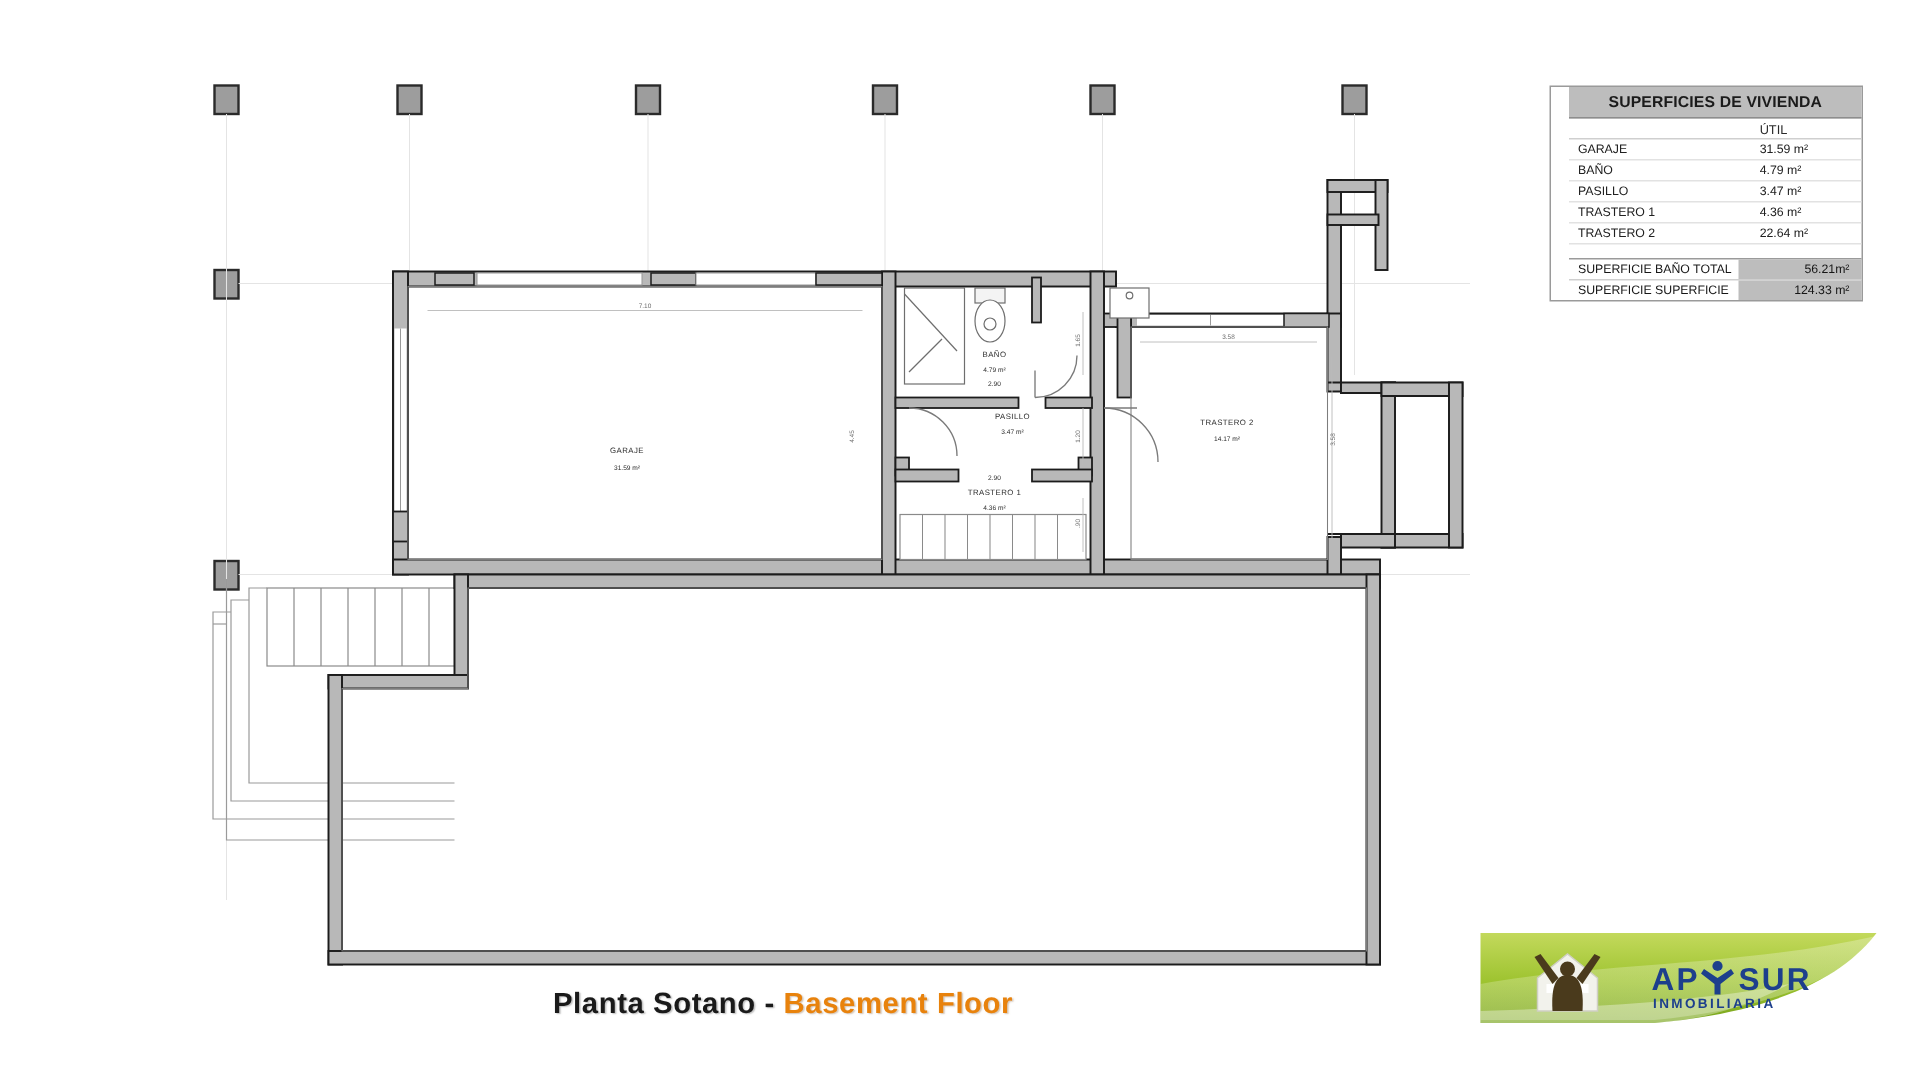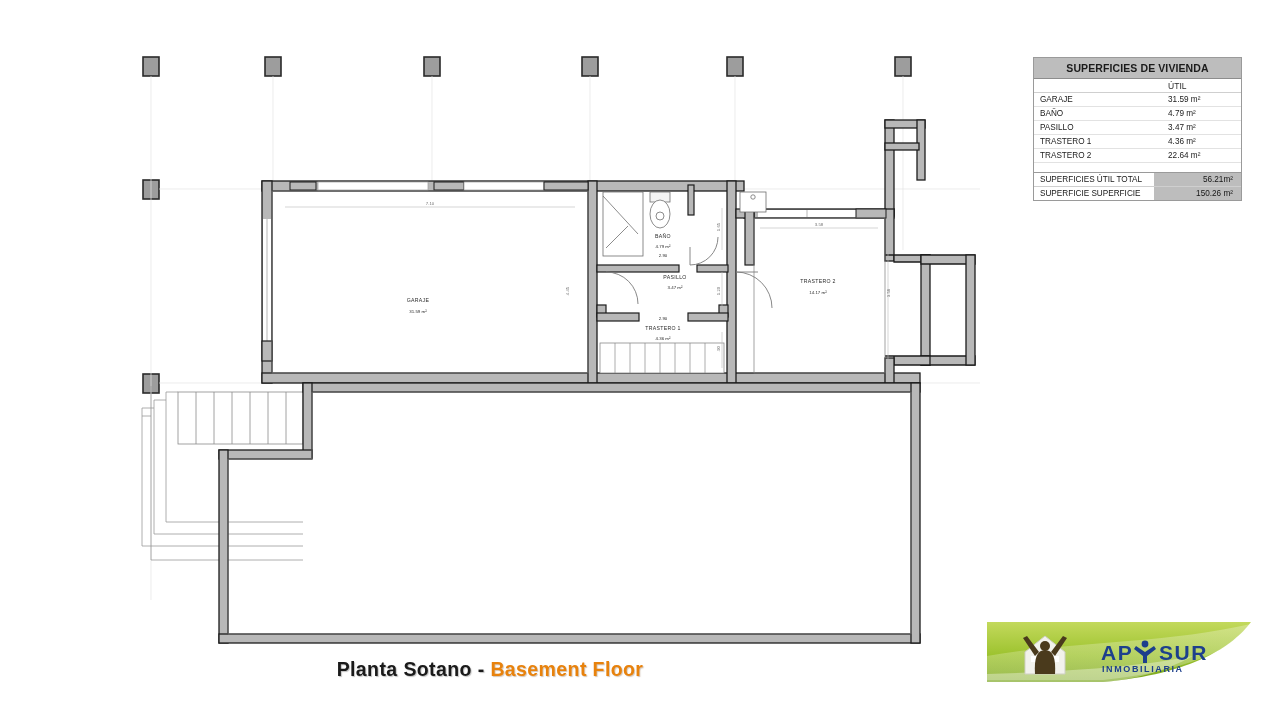--- a/index.html
+++ b/index.html
@@ -32,20 +32,21 @@
 
   
   #areas-table {
     position: absolute;
     left: 1033px;
     top: 57px;
     width: 209px;
     background: #ffffff;
     border: 1px solid #9a9a9a;
     box-sizing: border-box;
+    padding-left: 12px;
   }
   .tbl-title {
     background: #bdbdbd;
     border-bottom: 1px solid #8d8d8d;
     text-align: center;
     font-size: 10.5px;
     font-weight: bold;
     color: #1b1b1b;
     letter-spacing: .1px;
     padding: 4px 0 4px 0;
@@ -124,20 +125,21 @@
   #caption {
     position: absolute;
     left: 0;
     top: 658px;
     width: 980px;
     text-align: center;
     font-size: 19.5px;
     font-weight: bold;
     letter-spacing: .4px;
     white-space: nowrap;
+    padding-left: 32px;
   }
   #caption .es {
     color: #1a1a1a;
     text-shadow: 1px 1px 1px rgba(140,140,140,.55);
   }
   #caption .en {
     color: #e8820c;
     text-shadow: 1px 1px 1px rgba(170,140,110,.5);
   }
 
@@ -442,26 +444,26 @@
       <div class="c2">4.36 m²</div>
     </div>
     <div class="tbl-row">
       <div class="c1">TRASTERO 2</div>
       <div class="c2">22.64 m²</div>
     </div>
 
     <div class="tbl-spacer"></div>
 
     <div class="tbl-total">
-      <div class="c1">SUPERFICIES ÚTIL TOTAL</div>
+      <div class="c1">SUPERFICIE BAÑO TOTAL</div>
       <div class="c2">56.21m²</div>
     </div>
     <div class="tbl-total last">
       <div class="c1">SUPERFICIE SUPERFICIE</div>
-      <div class="c2">150.26 m²</div>
+      <div class="c2">124.33 m²</div>
     </div>
   </div>
 
   <div id="caption">
     <span class="es">Planta  Sotano - </span><span class="en">Basement Floor</span>
   </div>
 
   <div id="logo">
     <svg id="logo-svg" viewBox="0 0 272 74">
       <defs>

